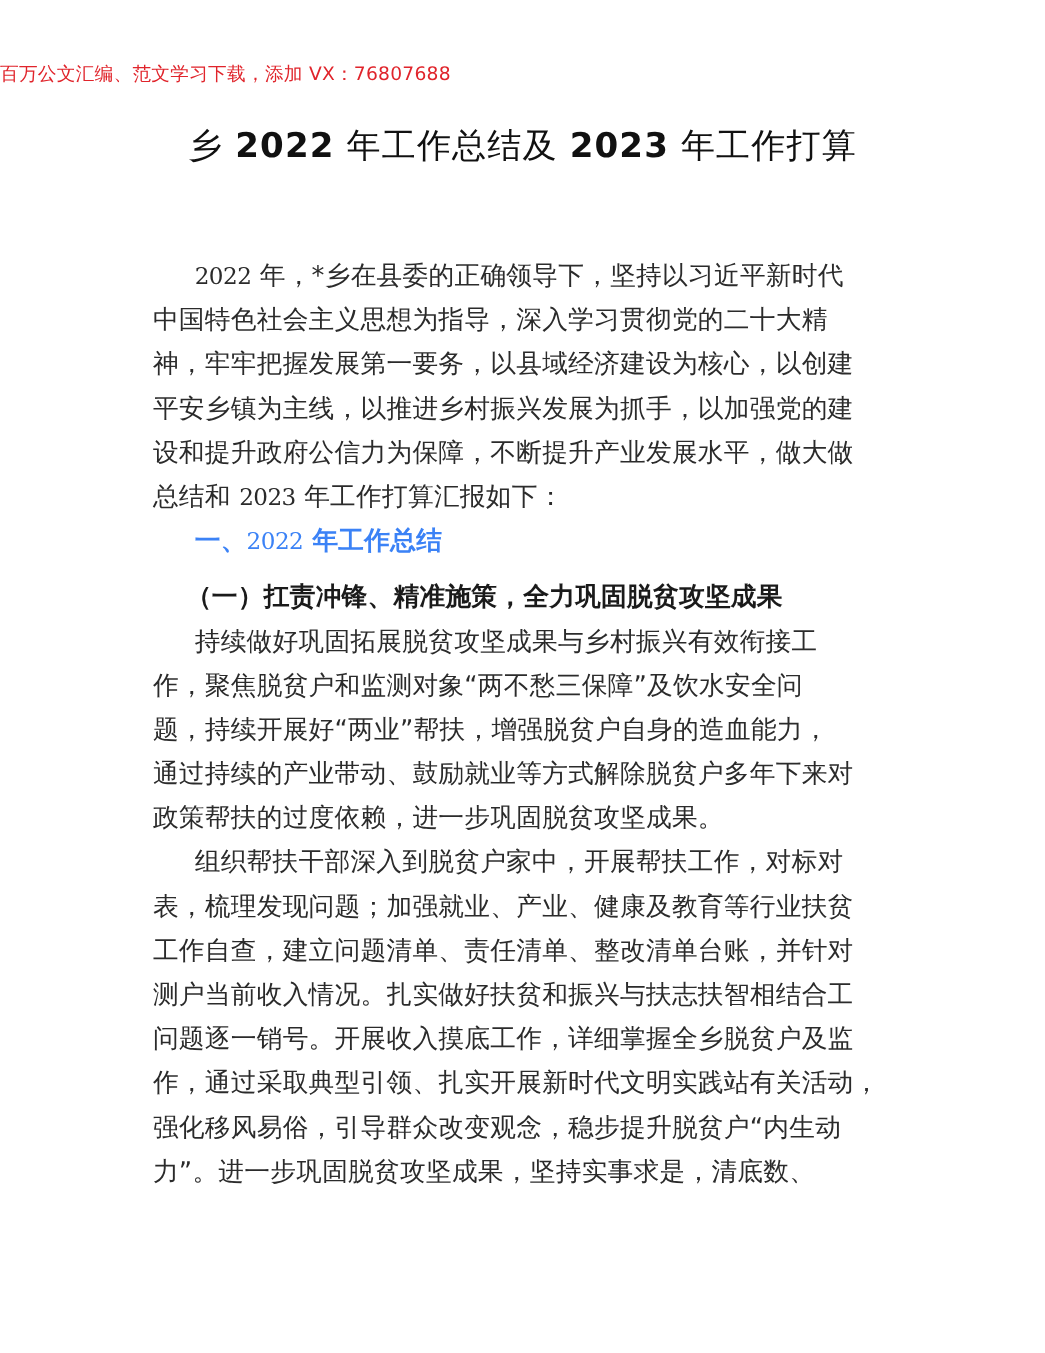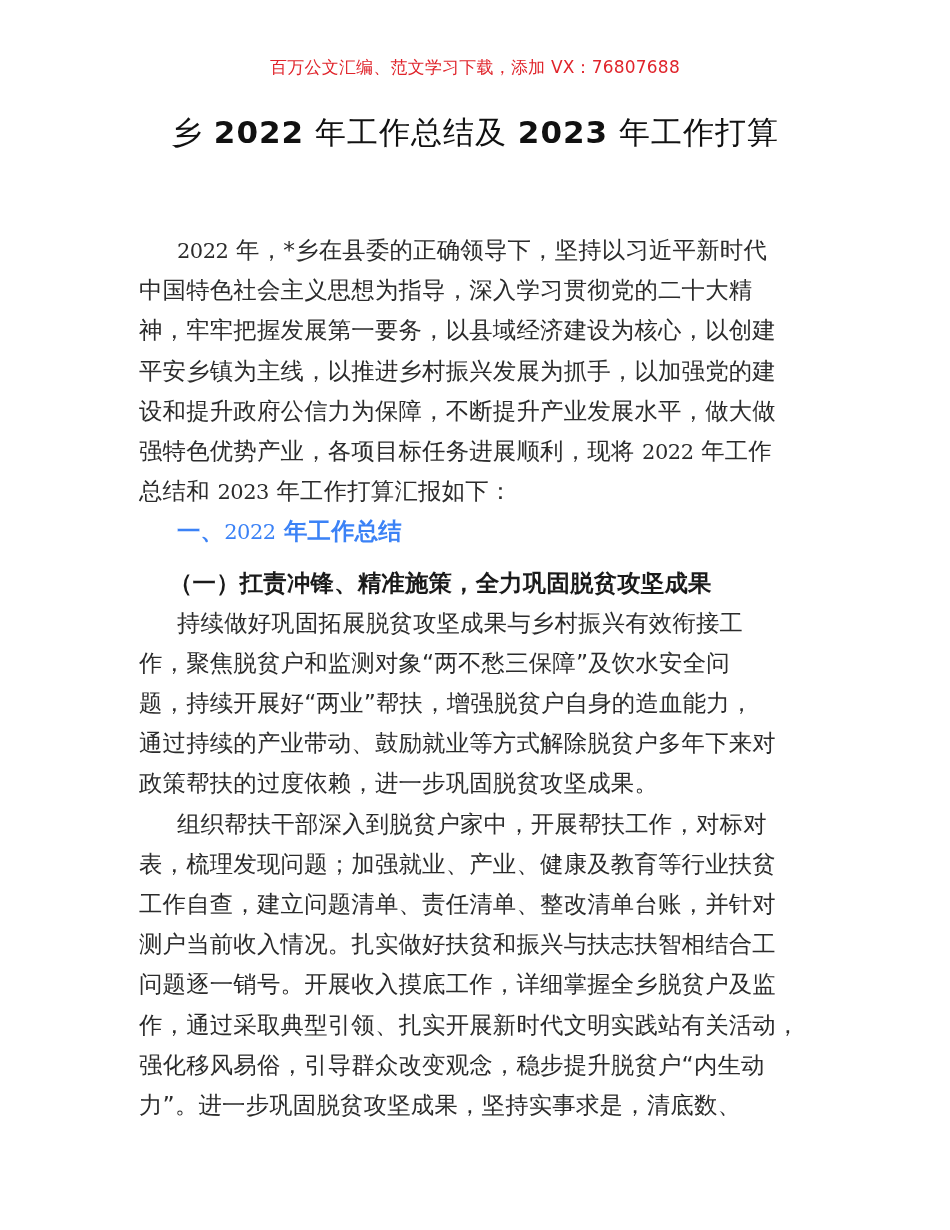--- a/index.html
+++ b/index.html
@@ -1,18 +1,18 @@
 <!DOCTYPE html>
 <html><head>
   <meta charset="utf-8">
   <style>
     html, body { margin: 0; padding: 0; background: #ffffff; }
     body { width: 950px; height: 1230px; position: relative; overflow: hidden;
       font-family: "DejaVu Sans", "Liberation Sans", sans-serif; color: #2b2b2b; }
-    .watermark { position: absolute; top: 56px; left: 0; width: 950px; text-align: center;
+    .watermark { position: absolute; top: 56px; left: 0; width: 950px; text-align: left;
       font-size: 17px; color: #e0242b; letter-spacing: 0.2px; }
     .title { position: absolute; top: 112px; left: 0; width: 950px; text-align: center;
       font-size: 31px; color: #111; letter-spacing: 1px; }
     .title .num { font-weight: bold; font-family: "DejaVu Sans", sans-serif; }
     .content { position: absolute; top: 222px; left: 139px; width: 680px; }
     .line { height: 40.2px; line-height: 56px; font-size: 23.4px; white-space: nowrap; letter-spacing: 0.2px; }
     .indent { padding-left: 38px; }
     .digits { font-family: "DejaVu Serif", "Liberation Serif", serif; font-size: 21px; letter-spacing: -0.5px; }
     .h1 { font-weight: bold; color: #3b82f6; }
     .h1 .digits { font-weight: normal; }
@@ -26,21 +26,20 @@
 <div class="title">
   <span>乡 </span><span class="num">2022</span><span> 年工作总结及 </span><span class="num">2023</span><span> 年工作打算</span>
 </div>
 
 <div class="content">
   <div class="line indent"><span class="digits">2022</span><span> 年，*乡在县委的正确领导下，坚持以习近平新时代</span></div>
   <div class="line">中国特色社会主义思想为指导，深入学习贯彻党的二十大精</div>
   <div class="line">神，牢牢把握发展第一要务，以县域经济建设为核心，以创建</div>
   <div class="line">平安乡镇为主线，以推进乡村振兴发展为抓手，以加强党的建</div>
   <div class="line">设和提升政府公信力为保障，不断提升产业发展水平，做大做</div>
-  <div class="line"><span>强特色优势产业，各项目标任务进展顺利，现将 </span><span class="digits">2022</span><span> 年工作</span></div>
   <div class="line"><span>总结和 </span><span class="digits">2023</span><span> 年工作打算汇报如下：</span></div>
 
   <div class="line indent h1"><span>一、</span><span class="digits">2022</span><span> 年工作总结</span></div>
   <div class="line h2">（一）扛责冲锋、精准施策，全力巩固脱贫攻坚成果</div>
 
   <div class="line indent">持续做好巩固拓展脱贫攻坚成果与乡村振兴有效衔接工</div>
   <div class="line">作，聚焦脱贫户和监测对象“两不愁三保障”及饮水安全问</div>
   <div class="line">题，持续开展好“两业”帮扶，增强脱贫户自身的造血能力，</div>
   <div class="line">通过持续的产业带动、鼓励就业等方式解除脱贫户多年下来对</div>
   <div class="line">政策帮扶的过度依赖，进一步巩固脱贫攻坚成果。</div>

